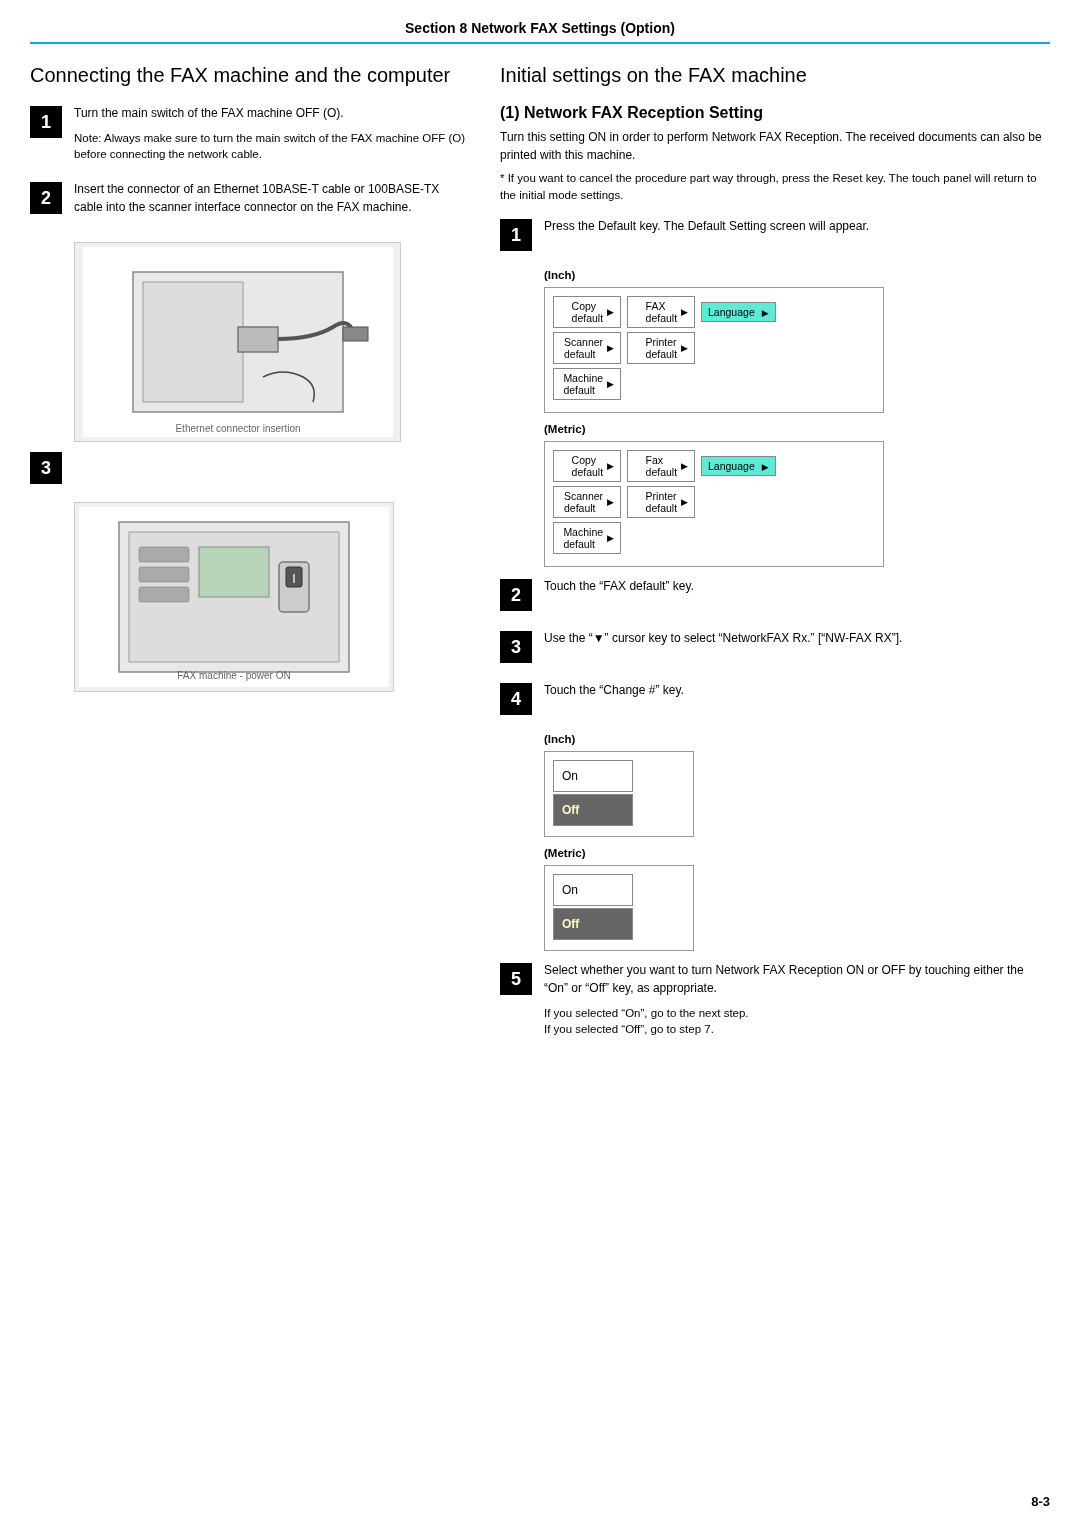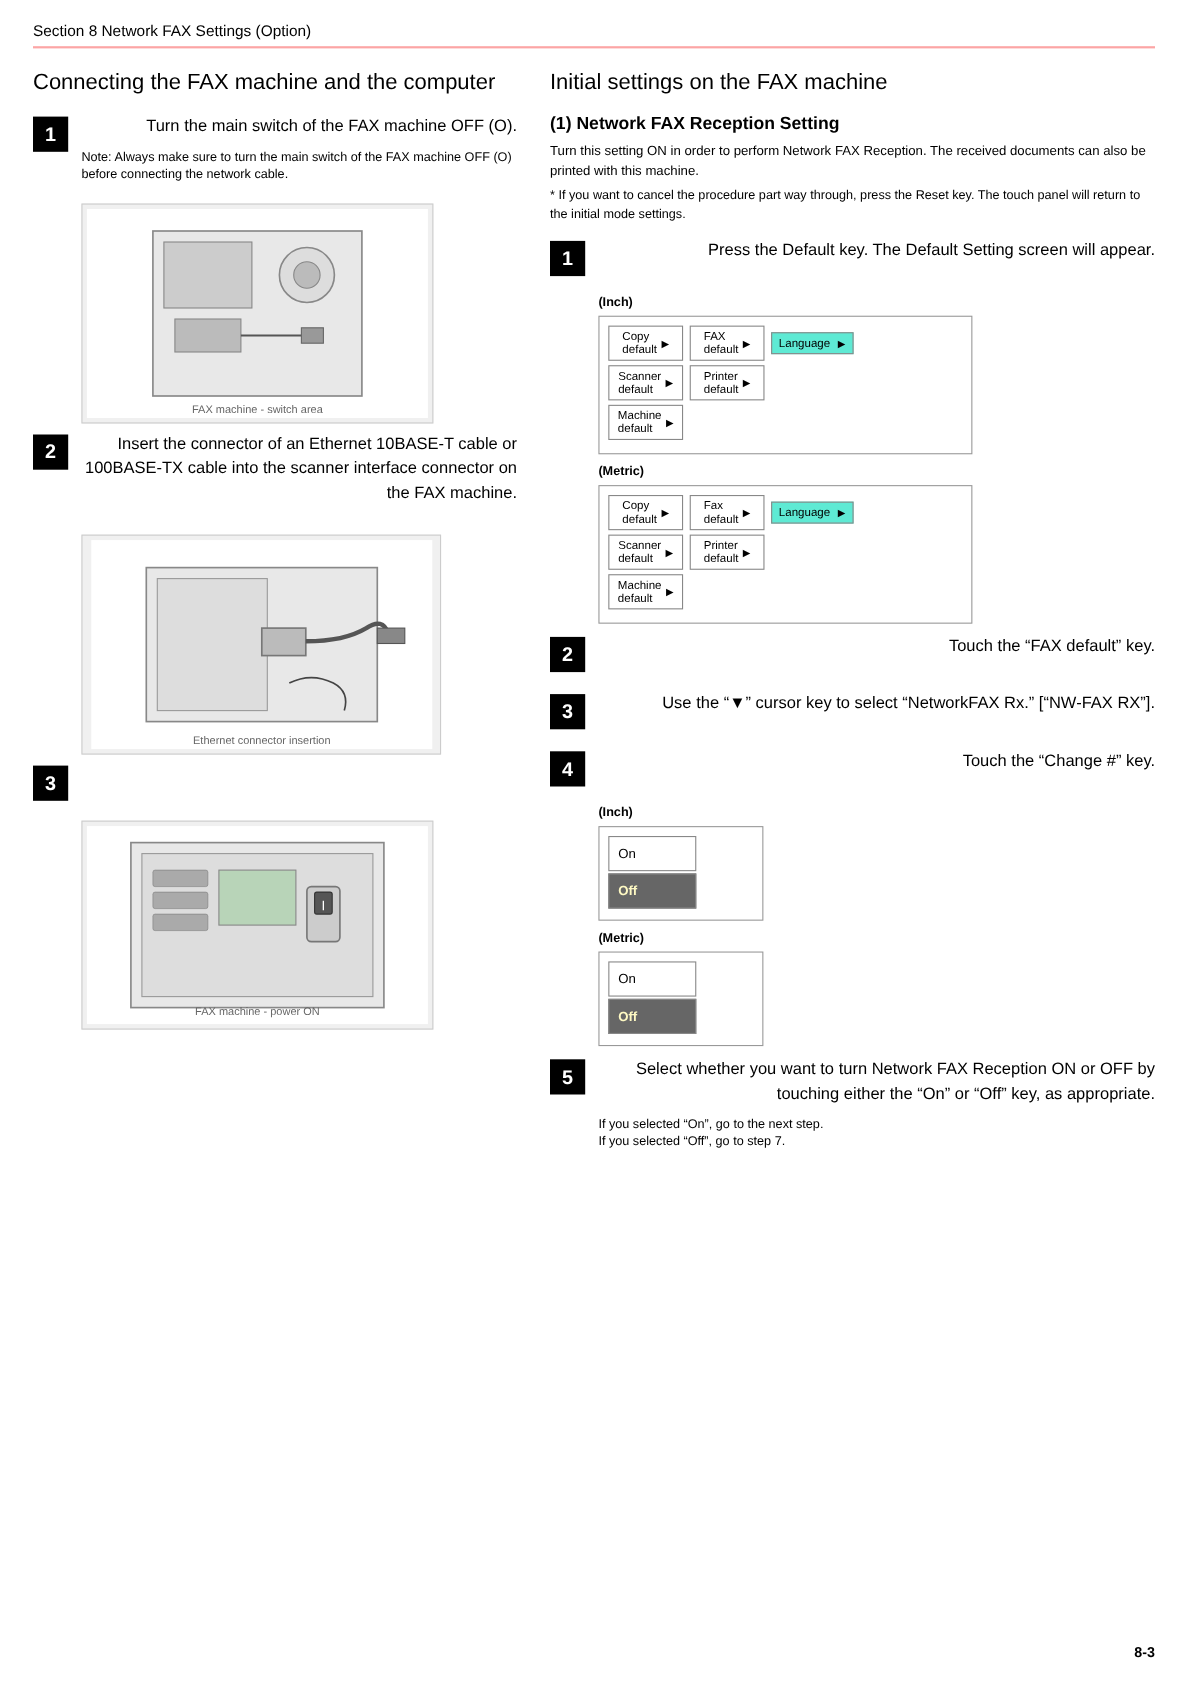--- a/index.html
+++ b/index.html
@@ -13,24 +13,24 @@
       padding: 0;
     }
     .page {
       width: 1080px;
       min-height: 1528px;
       padding: 20px 30px 30px 30px;
       position: relative;
     }
     
     .page-header {
-      text-align: left;
+      text-align: center;
       font-size: 14px;
-      font-weight: normal;
-      border-bottom: 2px solid #fca5a5;
+      font-weight: bold;
+      border-bottom: 2px solid #0ea5e9;
       padding-bottom: 6px;
       margin-bottom: 18px;
     }
     
     .columns {
       display: flex;
       gap: 30px;
     }
     .col-left {
       width: 440px;
@@ -69,24 +69,23 @@
       align-items: center;
       justify-content: center;
       flex-shrink: 0;
       margin-right: 12px;
       margin-top: 2px;
     }
     .step-content {
       flex: 1;
     }
     .step-text {
-      font-size: 15px;
+      font-size: 12px;
       margin-bottom: 8px;
       line-height: 1.5;
-      text-align: right;
     }
     .step-note {
       font-size: 11.5px;
       line-height: 1.4;
     }
     
     .img-placeholder {
       border: 1px solid #ccc;
       background: #f0f0f0;
       display: flex;
@@ -138,21 +137,21 @@
     }
     .setting-btn {
       border: 1px solid #888;
       font-size: 10.5px;
       padding: 3px 6px;
       min-width: 68px;
       background: #fff;
       position: relative;
       display: inline-flex;
       align-items: center;
-      justify-content: center;
+      justify-content: flex-end;
     }
     .setting-btn-arrow {
       font-size: 9px;
       margin-left: 4px;
     }
     .setting-btn-language {
       border: 1px solid #888;
       font-size: 10.5px;
       padding: 3px 6px;
       min-width: 68px;
@@ -212,33 +211,20 @@
       <div class="section-title">Connecting the FAX machine and the computer</div>
 
       <div class="step">
         <div class="step-number-box">1</div>
         <div class="step-content">
           <div class="step-text">Turn the main switch of the FAX machine OFF (O).</div>
           <div class="step-note">Note: Always make sure to turn the main switch of the FAX machine OFF (O) before connecting the network cable.</div>
         </div>
       </div>
 
-      <div class="img-placeholder img-fax-switch">
-        <svg width="310" height="190" viewBox="0 0 310 190" class="illustration">
-
-          <rect x="60" y="20" width="190" height="150" fill="#e8e8e8" stroke="#888" stroke-width="1.5"></rect>
-          <rect x="70" y="30" width="80" height="60" fill="#ccc" stroke="#888" stroke-width="1"></rect>
-          <circle cx="200" cy="60" r="25" fill="#ddd" stroke="#888" stroke-width="1.5"></circle>
-          <circle cx="200" cy="60" r="12" fill="#bbb" stroke="#888" stroke-width="1"></circle>
-          <rect x="80" y="100" width="60" height="30" fill="#bbb" stroke="#888" stroke-width="1"></rect>
-          <line x1="140" y1="115" x2="200" y2="115" stroke="#555" stroke-width="2"></line>
-          <rect x="195" y="108" width="20" height="14" fill="#999" stroke="#666" stroke-width="1"></rect>
-          <text x="155" y="185" text-anchor="middle" font-size="10" fill="#666">FAX machine - switch area</text>
-        </svg>
-      </div>
 
       <div class="step">
         <div class="step-number-box">2</div>
         <div class="step-content">
           <div class="step-text">Insert the connector of an Ethernet 10BASE-T cable or 100BASE-TX cable into the scanner interface connector on the FAX machine.</div>
         </div>
       </div>
 
       <div class="img-placeholder img-connector">
         <svg width="310" height="190" viewBox="0 0 310 190" class="illustration">

